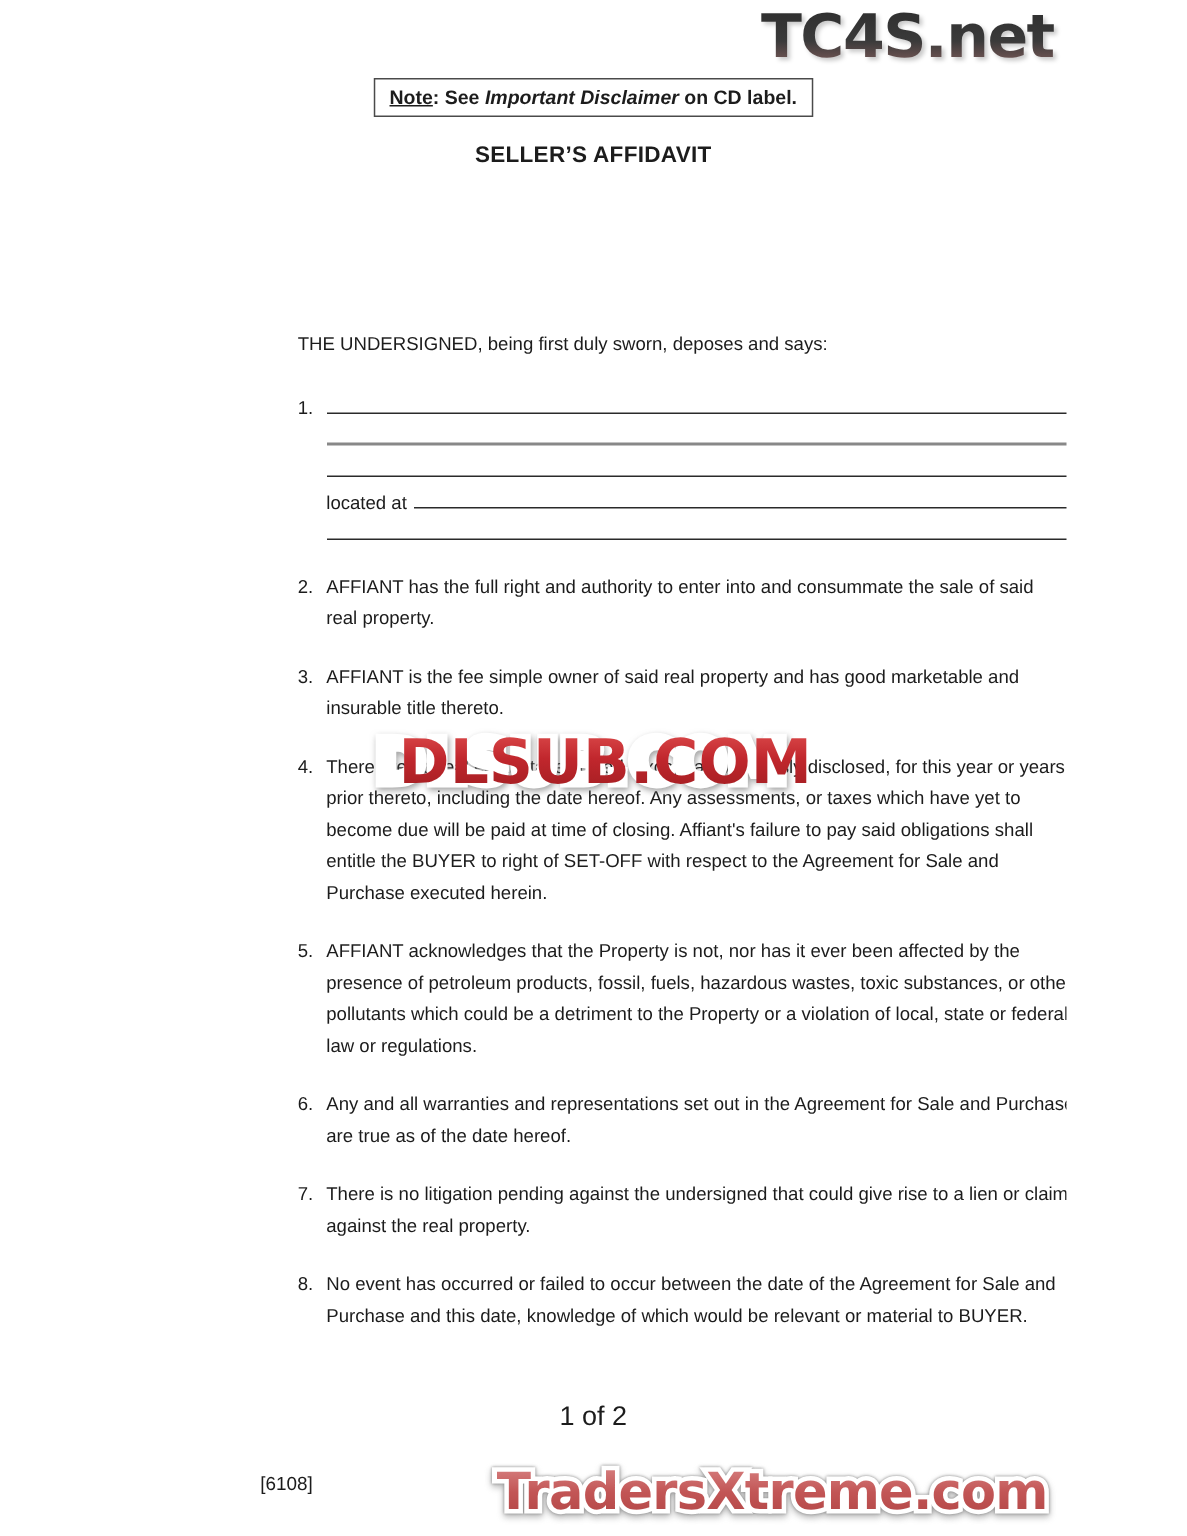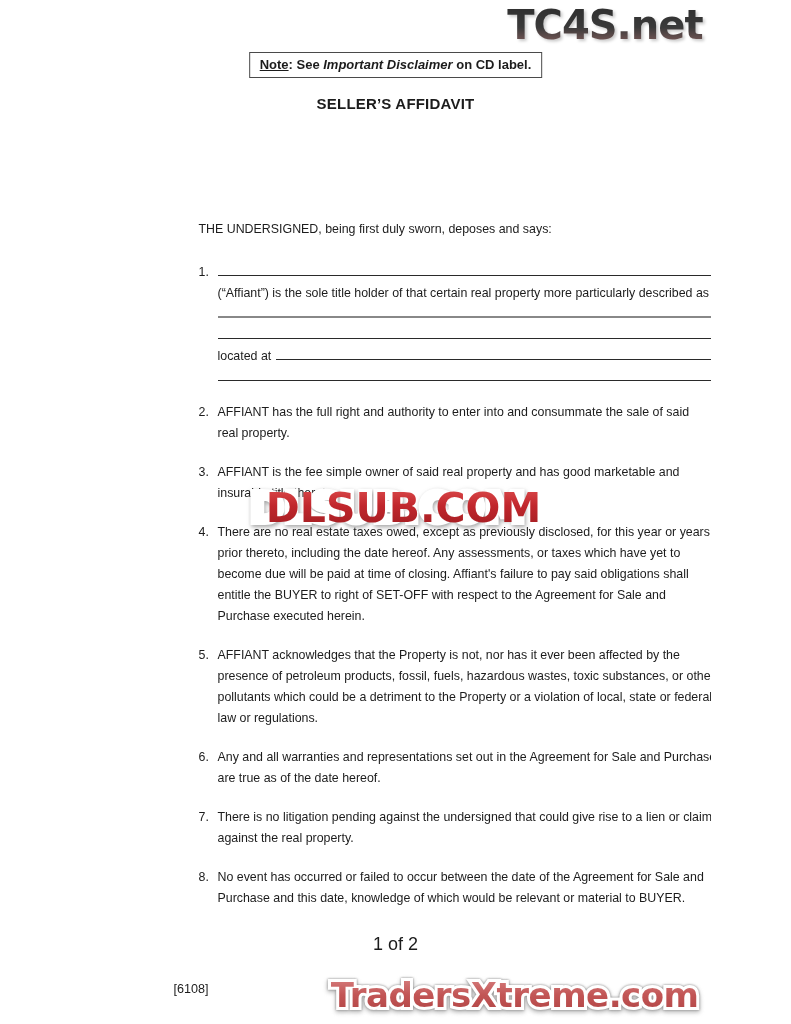--- a/index.html
+++ b/index.html
@@ -121,21 +121,20 @@
   <div class="doc-title">SELLER’S AFFIDAVIT</div>
 
 
   <div class="content">
     <div class="intro">THE UNDERSIGNED, being first duly sworn, deposes and says:</div>
 
     <div class="item item-1">
       <span class="num">1.</span>
       <div class="body">
         <div class="fline"><span class="blank b-a"></span><span class="punct">,</span></div>
-        <div>(“Affiant”) is the sole title holder of that certain real property more particularly described as</div>
         <div class="fline"><span class="blank b-gray"></span></div>
         <div class="fline"><span class="blank b-a"></span><span class="punct">,</span></div>
         <div class="fline"><span>located at</span><span class="blank b-loc"></span></div>
         <div class="fline"><span class="blank b-a"></span><span class="punct">.</span></div>
       </div>
     </div>
 
     <div class="item">
       <span class="num">2.</span>
       <div class="body pre">AFFIANT has the full right and authority to enter into and consummate the sale of said

